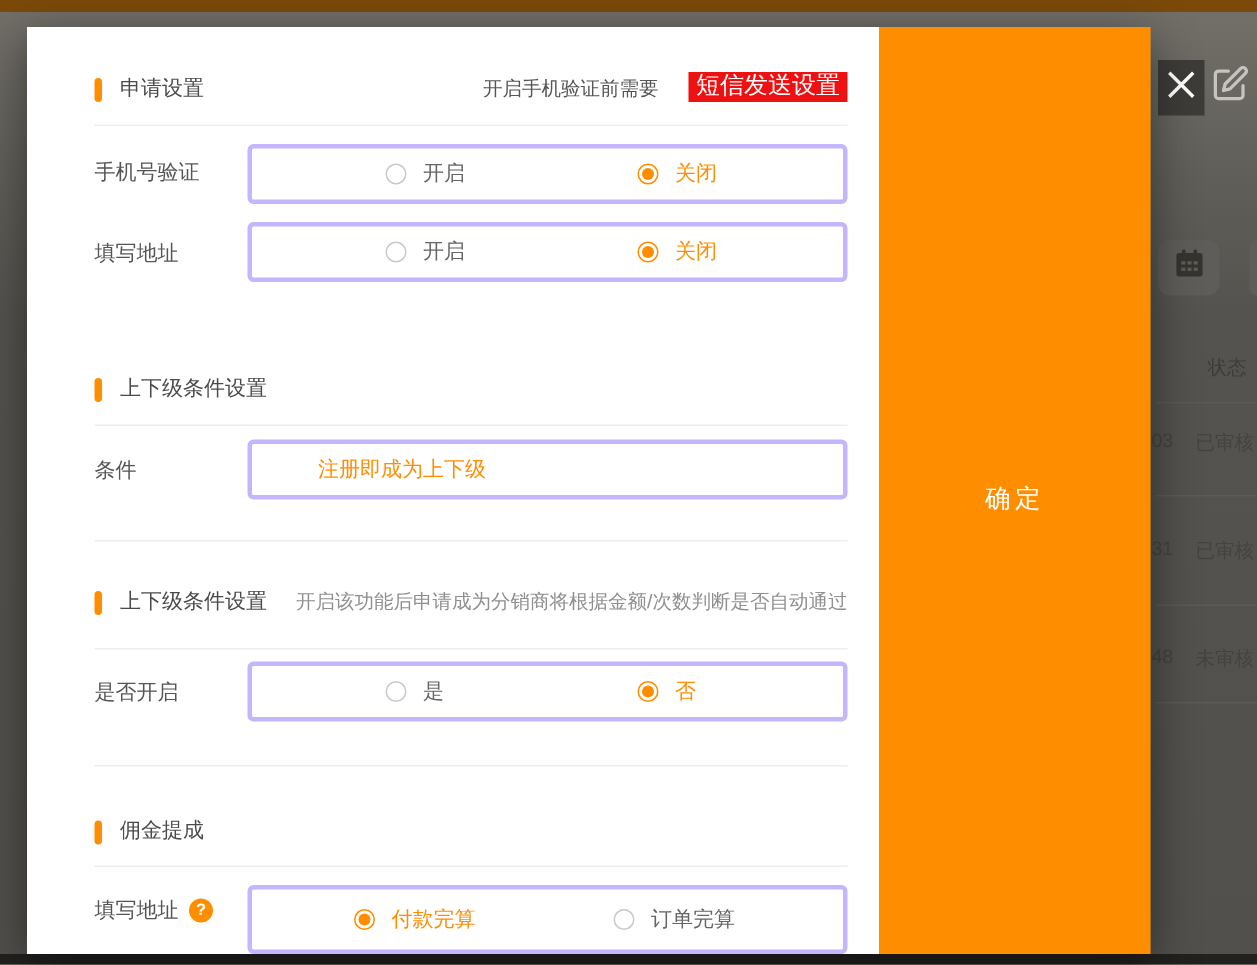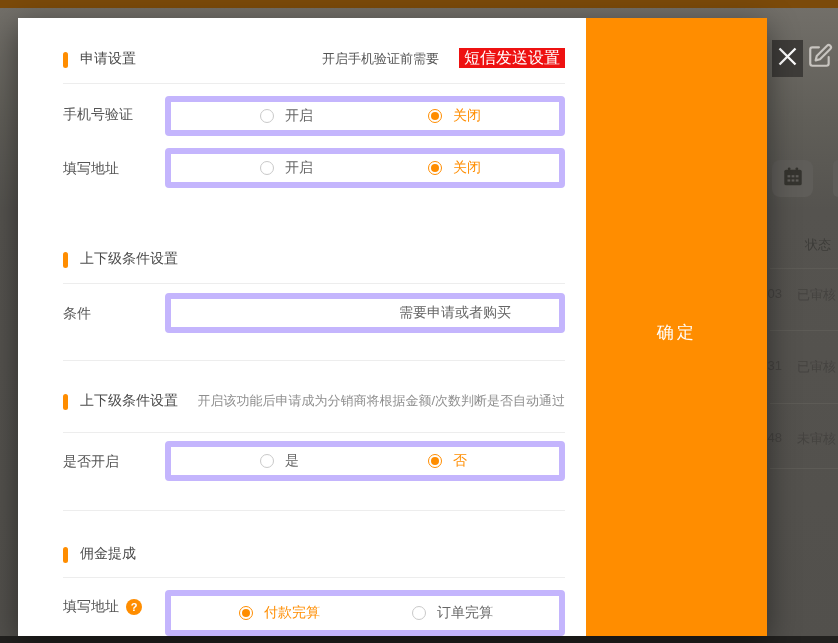--- a/index.html
+++ b/index.html
@@ -35,21 +35,21 @@
   
   .sec-head{position:absolute;left:45px;width:502px;height:20px;display:flex;align-items:flex-end;}
   .sec-bar{width:5px;height:16px;border-radius:3px;background:#ff8d00;margin-right:12px;flex:none;}
   .sec-title{font-size:14px;color:#4a4a4a;}
   .sec-note{margin-left:auto;font-size:13px;color:#8f8f8f;}
   .note-prefix{margin-left:auto;font-size:13px;color:#555;}
   .badge{background:#ee1111;color:#fff;font-size:16px;line-height:18px;padding:1px 5px;margin-left:20px;flex:none;}
   .hline{position:absolute;left:45px;width:502px;height:1px;background:#ededed;}
   
   .row-label{position:absolute;left:45px;font-size:14px;color:#555;display:flex;align-items:center;}
-  .row-box{position:absolute;left:147px;width:400px;height:40px;border:6px solid #c4b5fd;
+  .row-box{position:absolute;left:147px;width:400px;height:40px;border:3px solid #c4b5fd;
     border-radius:4px;box-sizing:border-box;background:#fff;}
   .opt{position:absolute;top:0;height:100%;display:flex;align-items:center;gap:11px;
     font-size:14px;color:#666;cursor:pointer;}
   .radio{width:14px;height:14px;border:1px solid #c9c9c9;border-radius:50%;
     box-sizing:border-box;position:relative;background:#fff;flex:none;}
   .opt.sel{color:#ff8d00;}
   .opt.sel .radio{border-color:#ff8d00;}
   .opt.sel .radio::after{content:"";position:absolute;left:2px;top:2px;right:2px;bottom:2px;
     border-radius:50%;background:#ff8d00;}
   .choice{position:absolute;top:0;height:100%;display:flex;align-items:center;
@@ -151,21 +151,21 @@
     </div>
 
     <div class="sec-head" style="top:230px">
       <span class="sec-bar"></span>
       <span class="sec-title">上下级条件设置</span>
     </div>
     <div class="hline" style="top:265px"></div>
 
     <div class="row-label" style="top:287px">条件</div>
     <div class="row-box" style="top:275px">
-      <div class="choice" style="left:228px">需要申请或者购买</div>
+      <div class="choice sel" style="left:44px">注册即成为上下级</div>
     </div>
 
     <div class="hline" style="top:342px"></div>
 
     <div class="sec-head" style="top:372px">
       <span class="sec-bar"></span>
       <span class="sec-title">上下级条件设置</span>
       <span class="sec-note">开启该功能后申请成为分销商将根据金额/次数判断是否自动通过</span>
     </div>
     <div class="hline" style="top:414px"></div>

